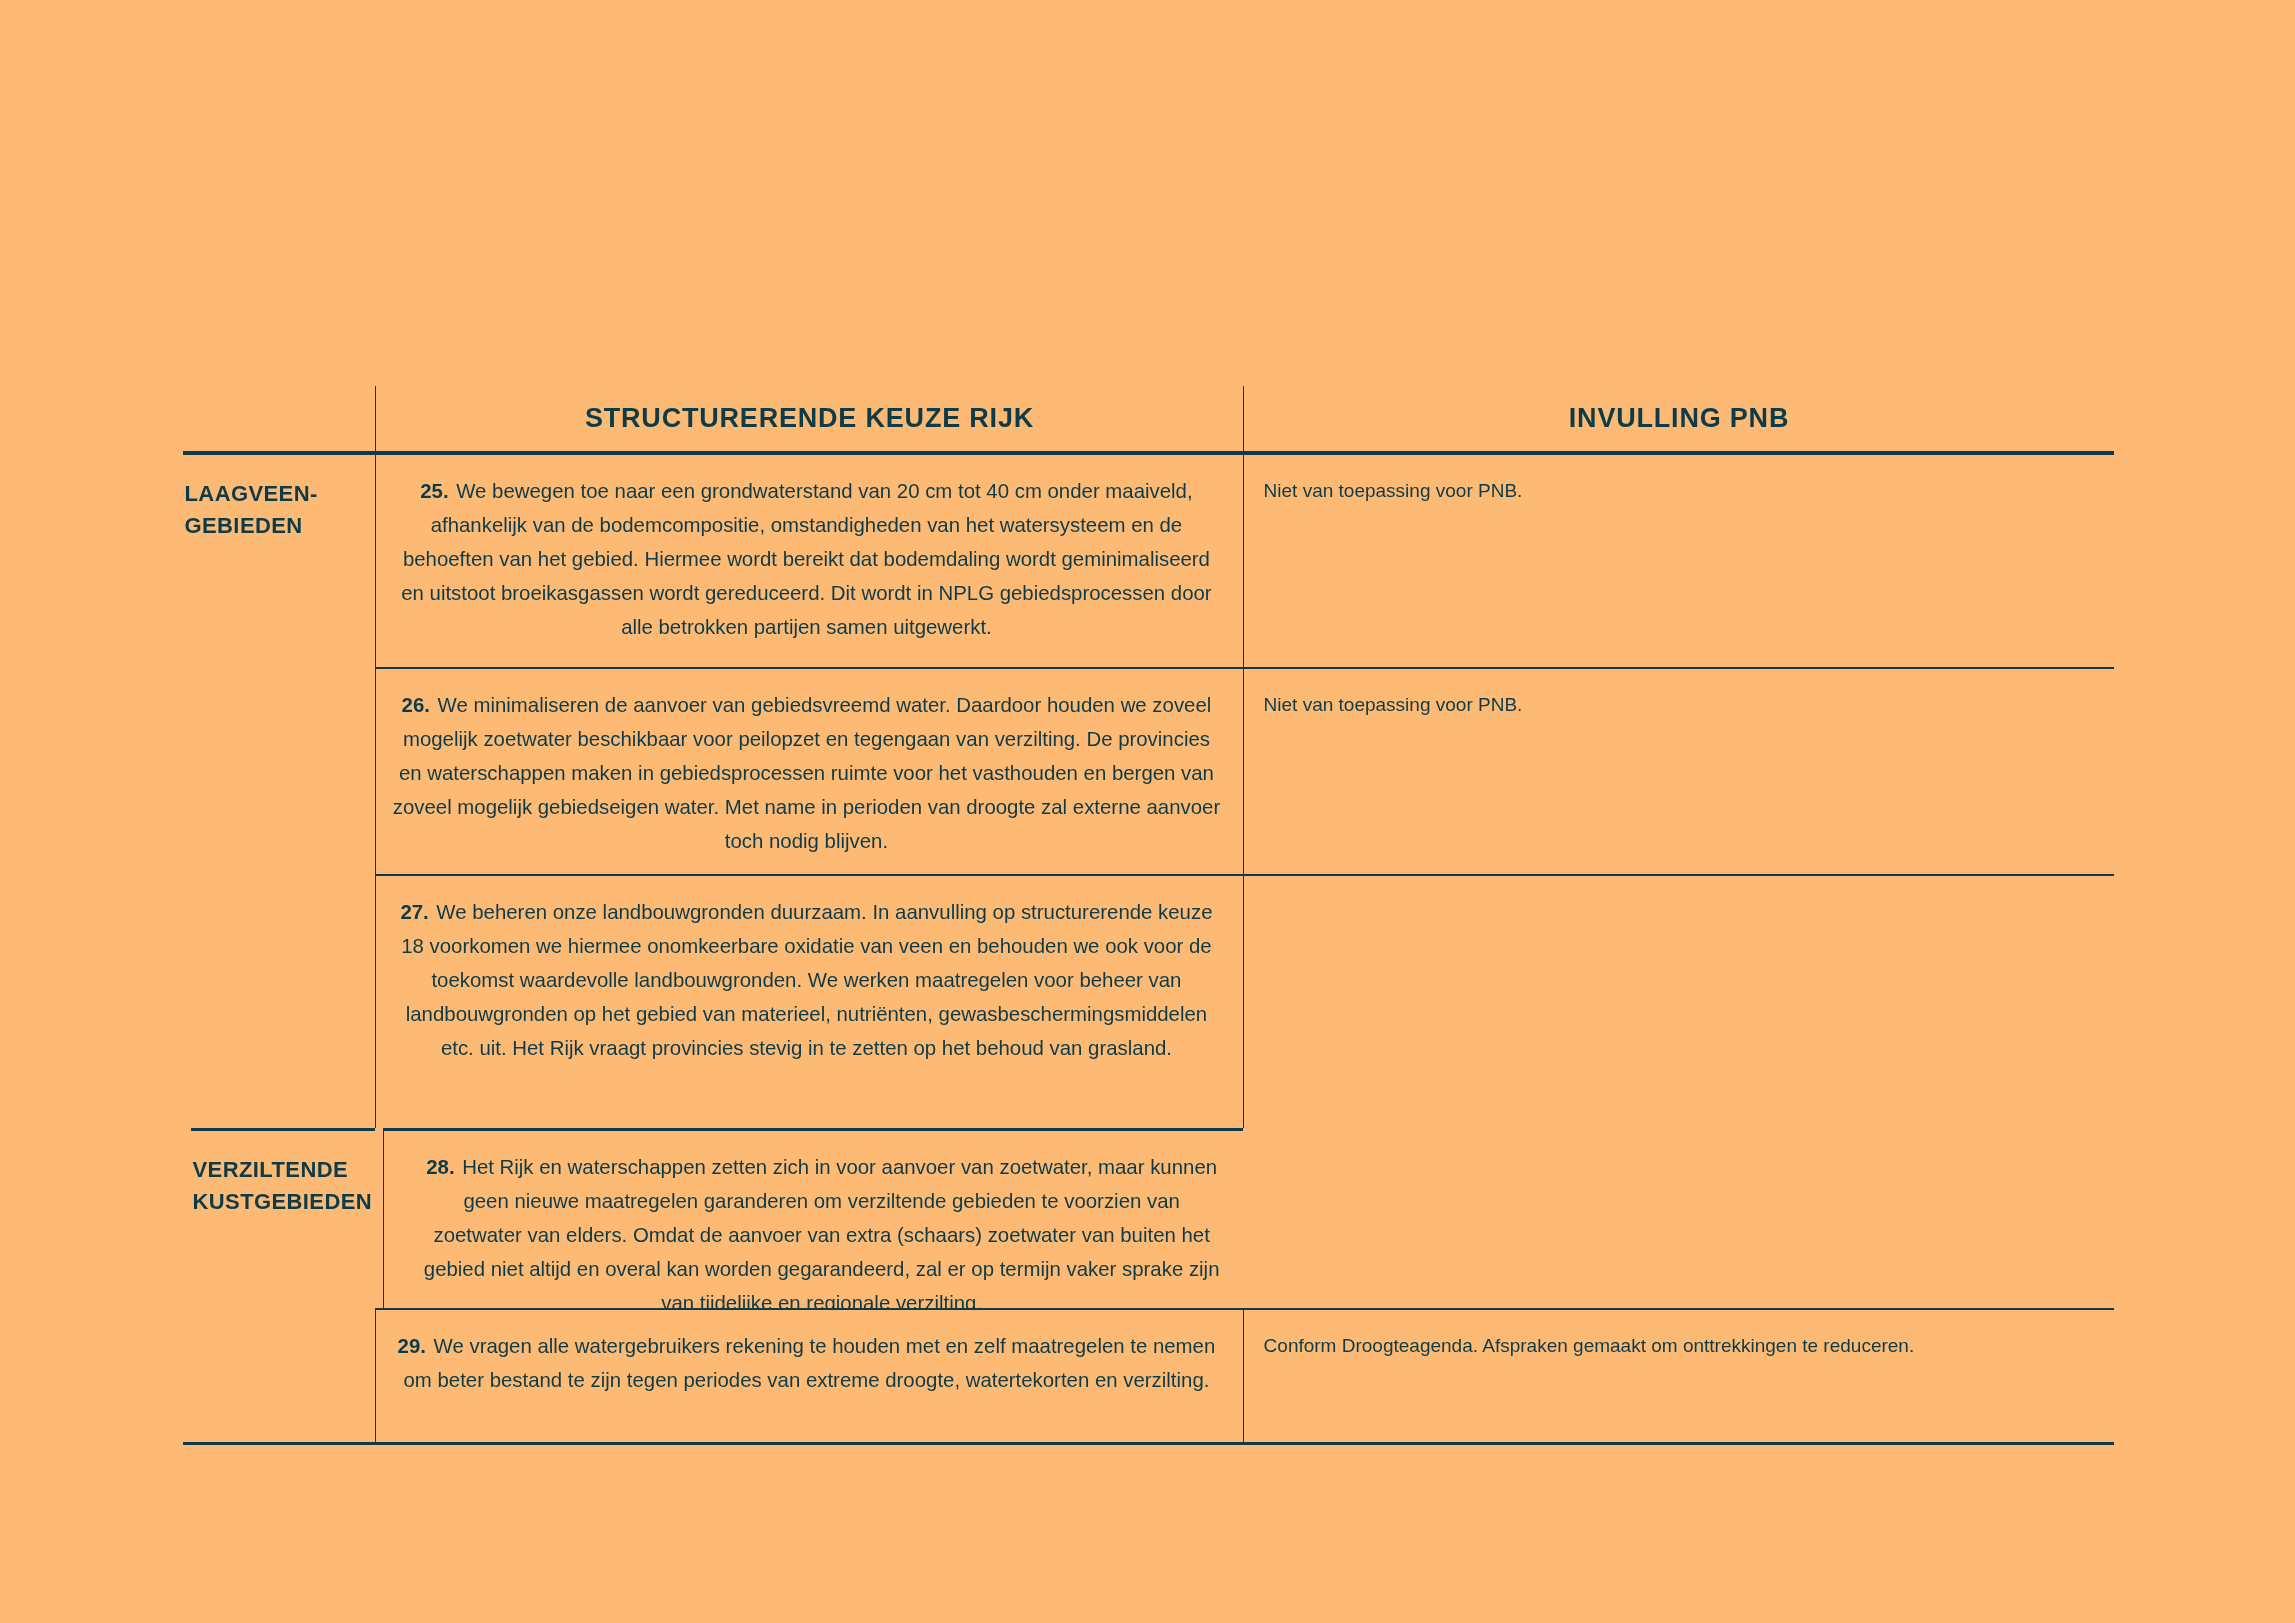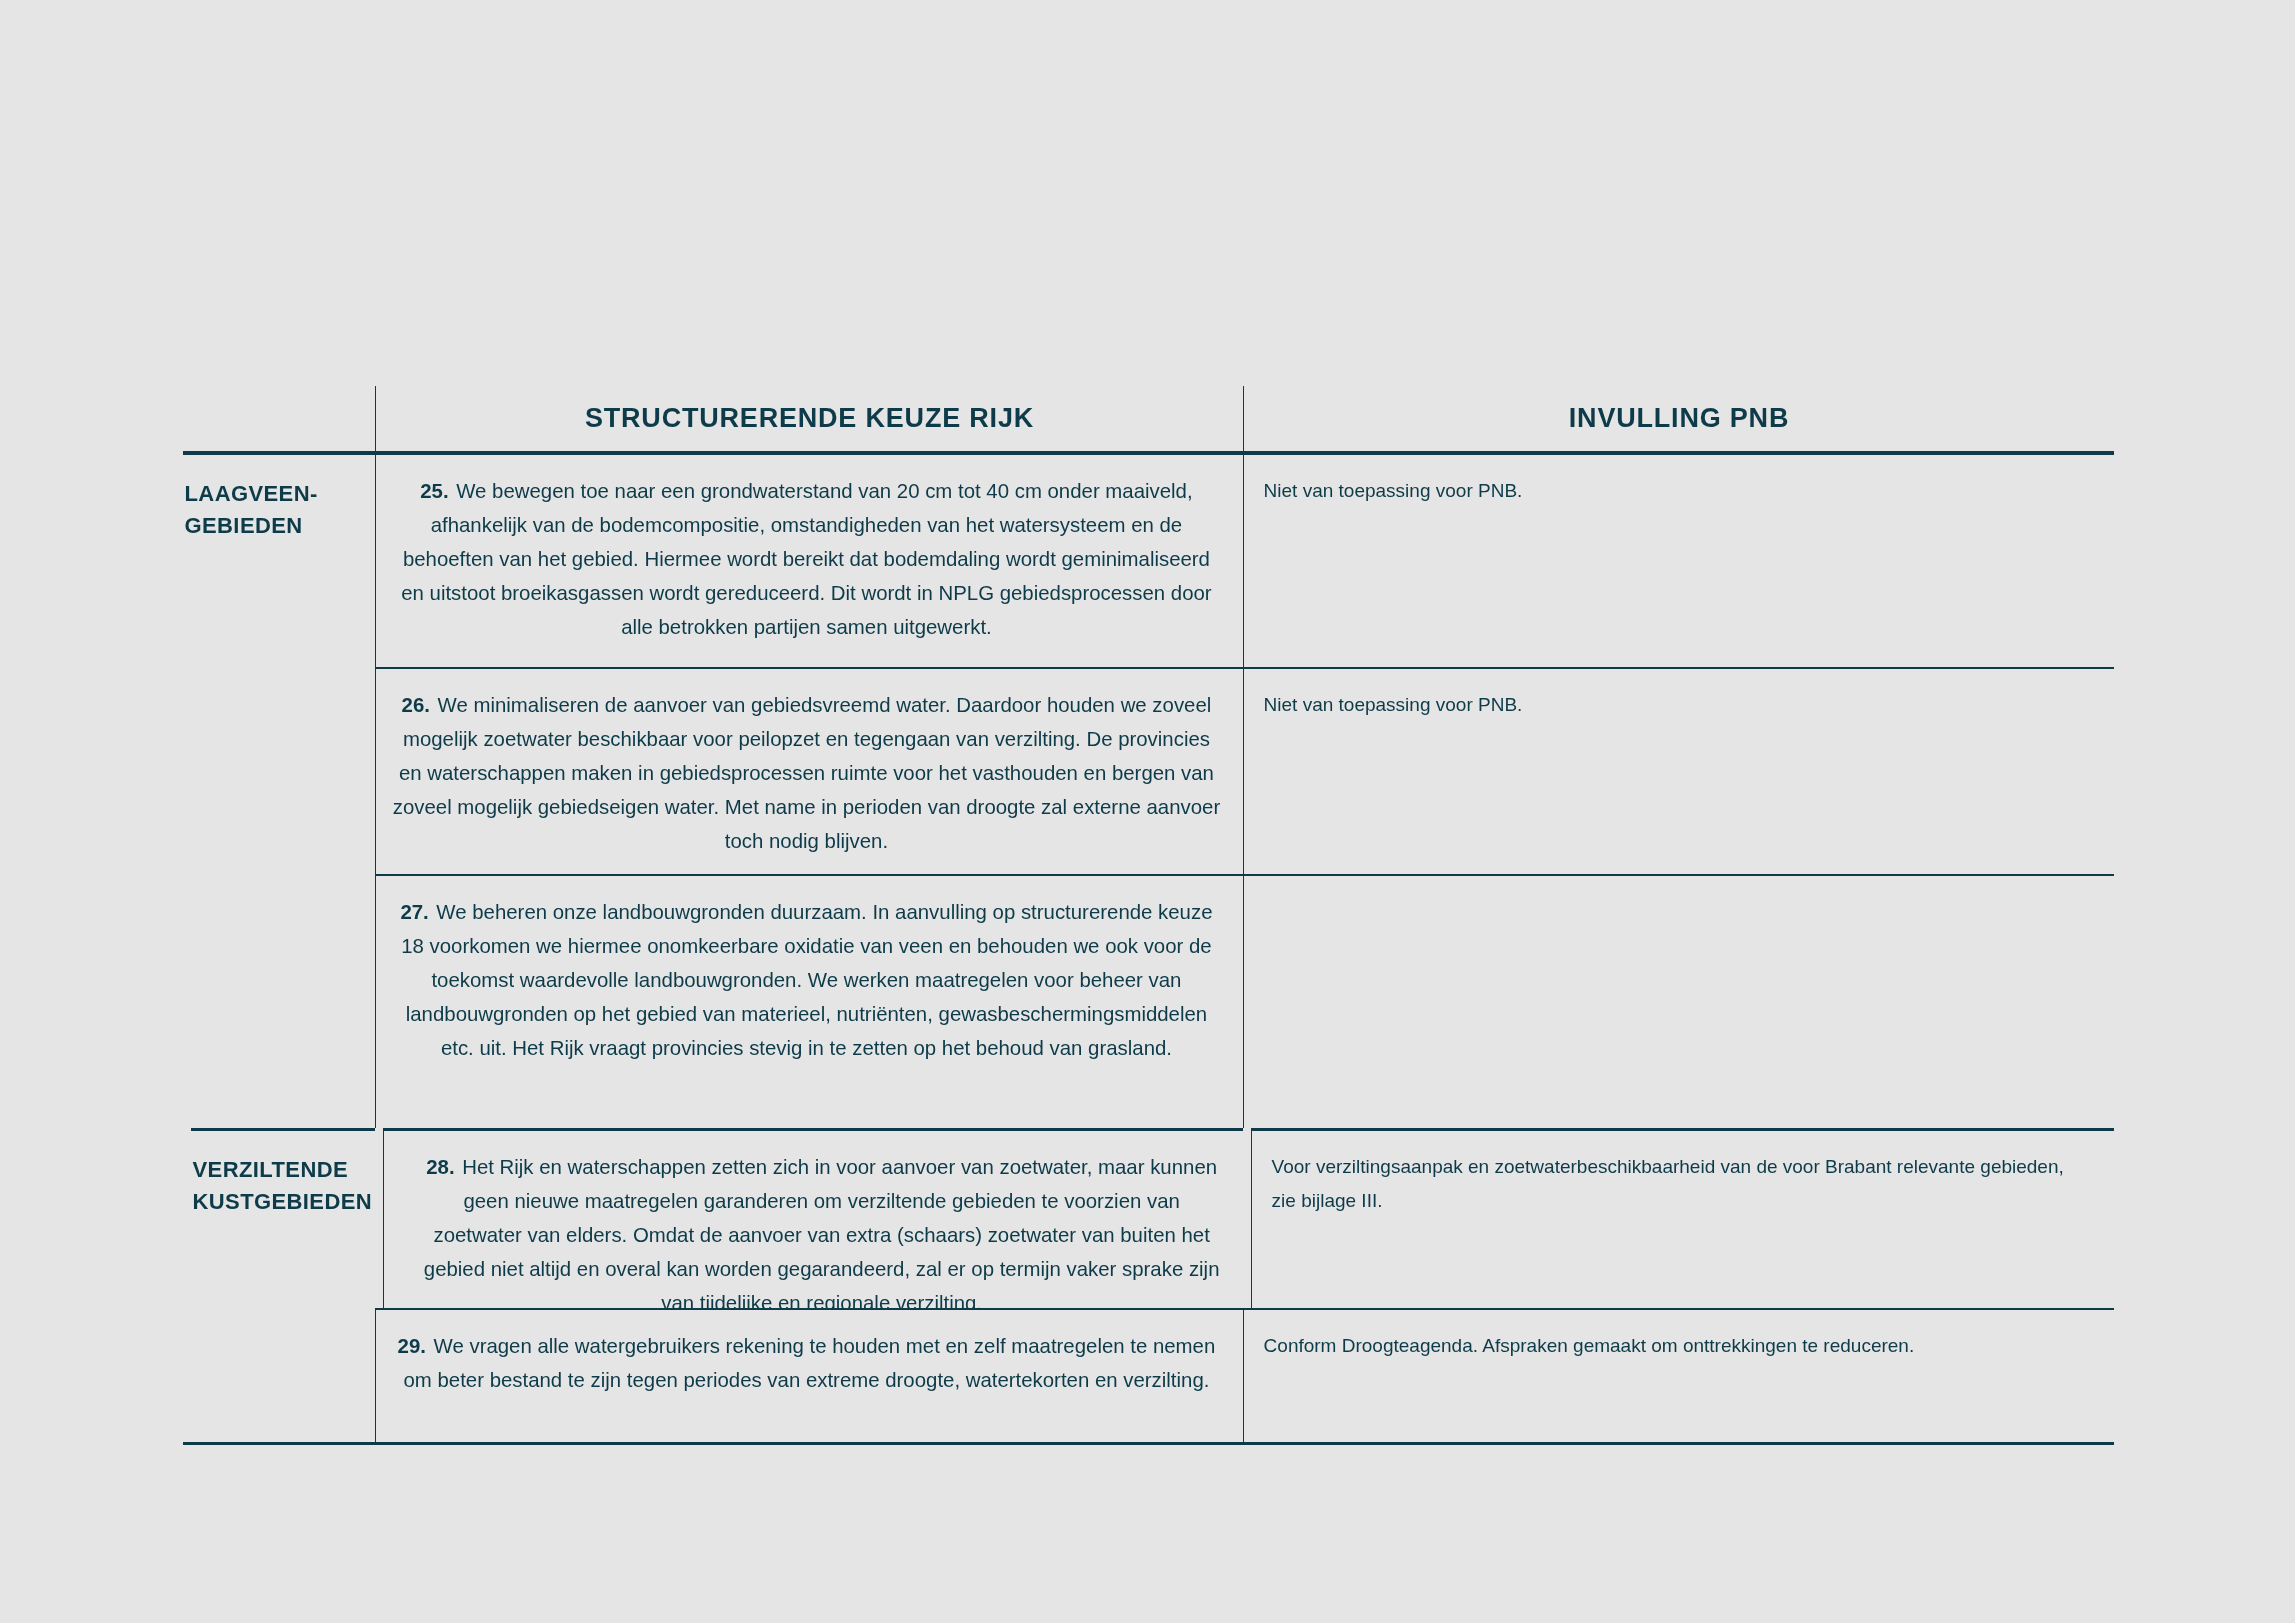--- a/index.html
+++ b/index.html
@@ -4,21 +4,21 @@
 <style>
   html, body {
     margin: 0;
     padding: 0;
     background: #ffffff;
   }
   .page {
     position: relative;
     width: 2295px;
     height: 1623px;
-    background: #e5e5e5;
+    background: #fdba74;
     font-family: "Liberation Sans", "DejaVu Sans", sans-serif;
     color: #0d3b49;
     overflow: hidden;
   }
   .doc-table {
     position: absolute;
     left: 183px;
     top: 386px;
     width: 1931px;
     display: grid;
@@ -114,21 +114,20 @@
       <span class="num">27.</span><span>We beheren onze landbouwgronden duurzaam. In aanvulling op structurerende keuze 18 voorkomen we hiermee onomkeerbare oxidatie van veen en behouden we ook voor de toekomst waardevolle landbouwgronden. We werken maatregelen voor beheer van landbouwgronden op het gebied van materieel, nutriënten, gewasbeschermingsmiddelen etc. uit. Het Rijk vraagt provincies stevig in te zetten op het behoud van grasland.</span>
     </div>
     <div class="cell g-r27c3 pnb-cell vline sep-thin"></div>
 
     <div class="cell g-lbl2 label-cell sep-section">VERZILTENDE
 KUSTGEBIEDEN</div>
 
     <div class="cell g-r28c2 body-cell vline sep-section">
       <span class="num">28.</span><span>Het Rijk en waterschappen zetten zich in voor aanvoer van zoetwater, maar kunnen geen nieuwe maatregelen garanderen om verziltende gebieden te voorzien van zoetwater van elders. Omdat de aanvoer van extra (schaars) zoetwater van buiten het gebied niet altijd en overal kan worden gegarandeerd, zal er op termijn vaker sprake zijn van tijdelijke en regionale verzilting.</span>
     </div>
-    <div class="cell g-r28c3 pnb-cell vline sep-section">Voor verziltingsaanpak en zoetwaterbeschikbaarheid van de voor Brabant relevante gebieden, zie bijlage III.</div>
 
     <div class="cell g-r29c2 body-cell vline sep-thin">
       <span class="num">29.</span><span>We vragen alle watergebruikers rekening te houden met en zelf maatregelen te nemen om beter bestand te zijn tegen periodes van extreme droogte, watertekorten en verzilting.</span>
     </div>
     <div class="cell g-r29c3 pnb-cell vline sep-thin">Conform Droogteagenda. Afspraken gemaakt om onttrekkingen te reduceren.</div>
 
   </div>
 </div>
 
 

